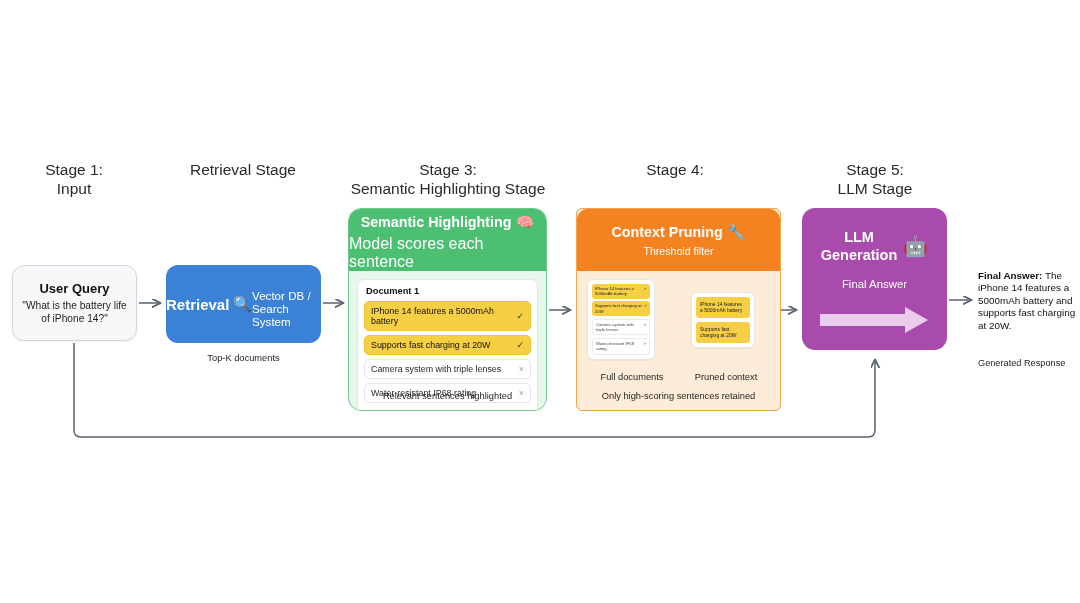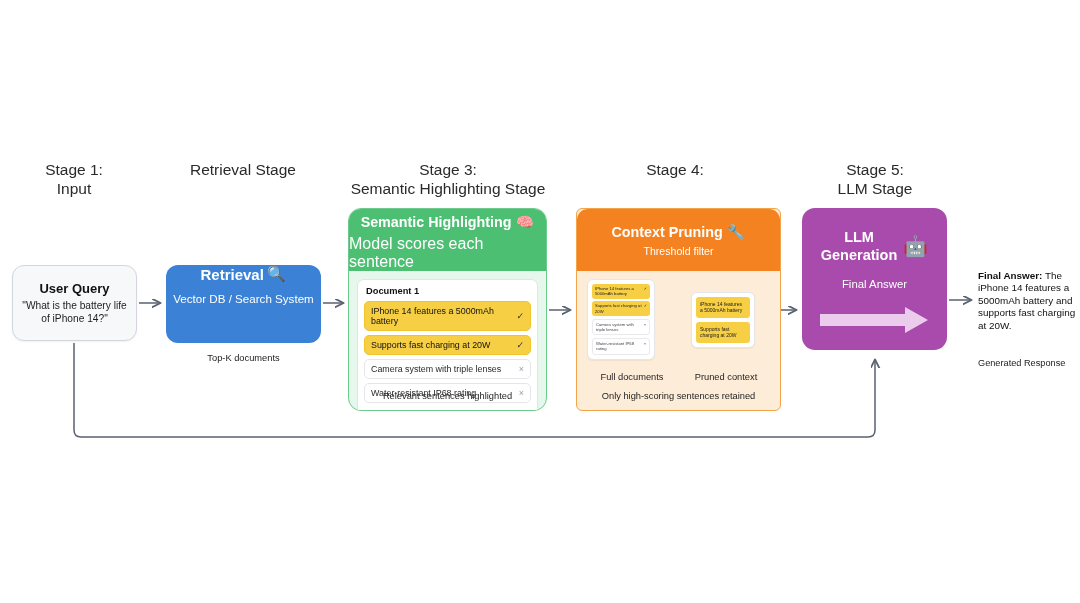--- a/index.html
+++ b/index.html
@@ -25,21 +25,21 @@
     background:#f7f8fa;border:1px solid #d3d6dc;border-radius:12px;
     display:flex;flex-direction:column;align-items:center;justify-content:center;
     box-shadow:0 1px 2px rgba(0,0,0,.06);
   }
   #user-query .t{font-size:13px;font-weight:bold;color:#111;margin-bottom:4px;}
   #user-query .s{font-size:10.2px;line-height:12.6px;text-align:center;color:#1d1d1d;padding:0 4px;}
 
   
   #retrieval{
     left:166px;top:265px;width:155px;height:78px;background:#3b82d6;
-    border-radius:12px;display:flex;flex-direction:column;
+    border-radius:12px;display:flex;flex-direction:row;
     align-items:center;color:#fff;
   }
   #retrieval .t{font-size:15px;font-weight:bold;display:flex;align-items:center;gap:4px;}
   #retrieval .s{font-size:11.6px;margin-top:9px;}
   .caption{position:absolute;font-size:9.3px;color:#222;text-align:center;white-space:nowrap;}
 
   
   #semantic{
     left:348px;top:208px;width:199px;height:203px;
     background:#e6f8ec;border:1.3px solid #6ec98c;border-radius:13px;overflow:hidden;

